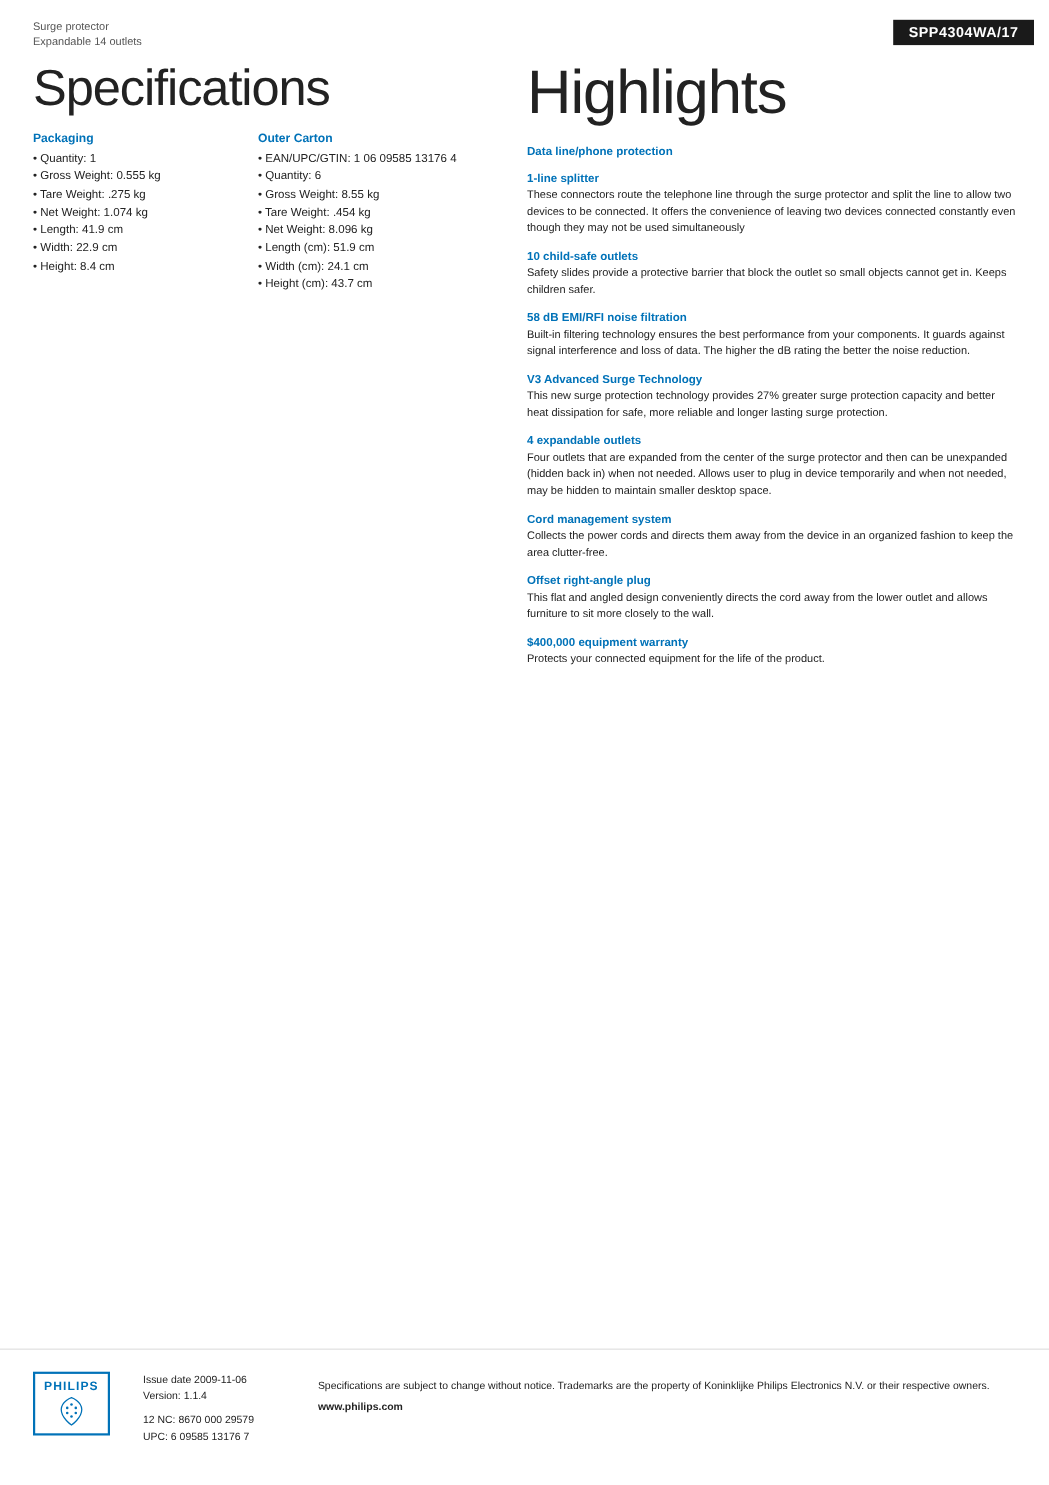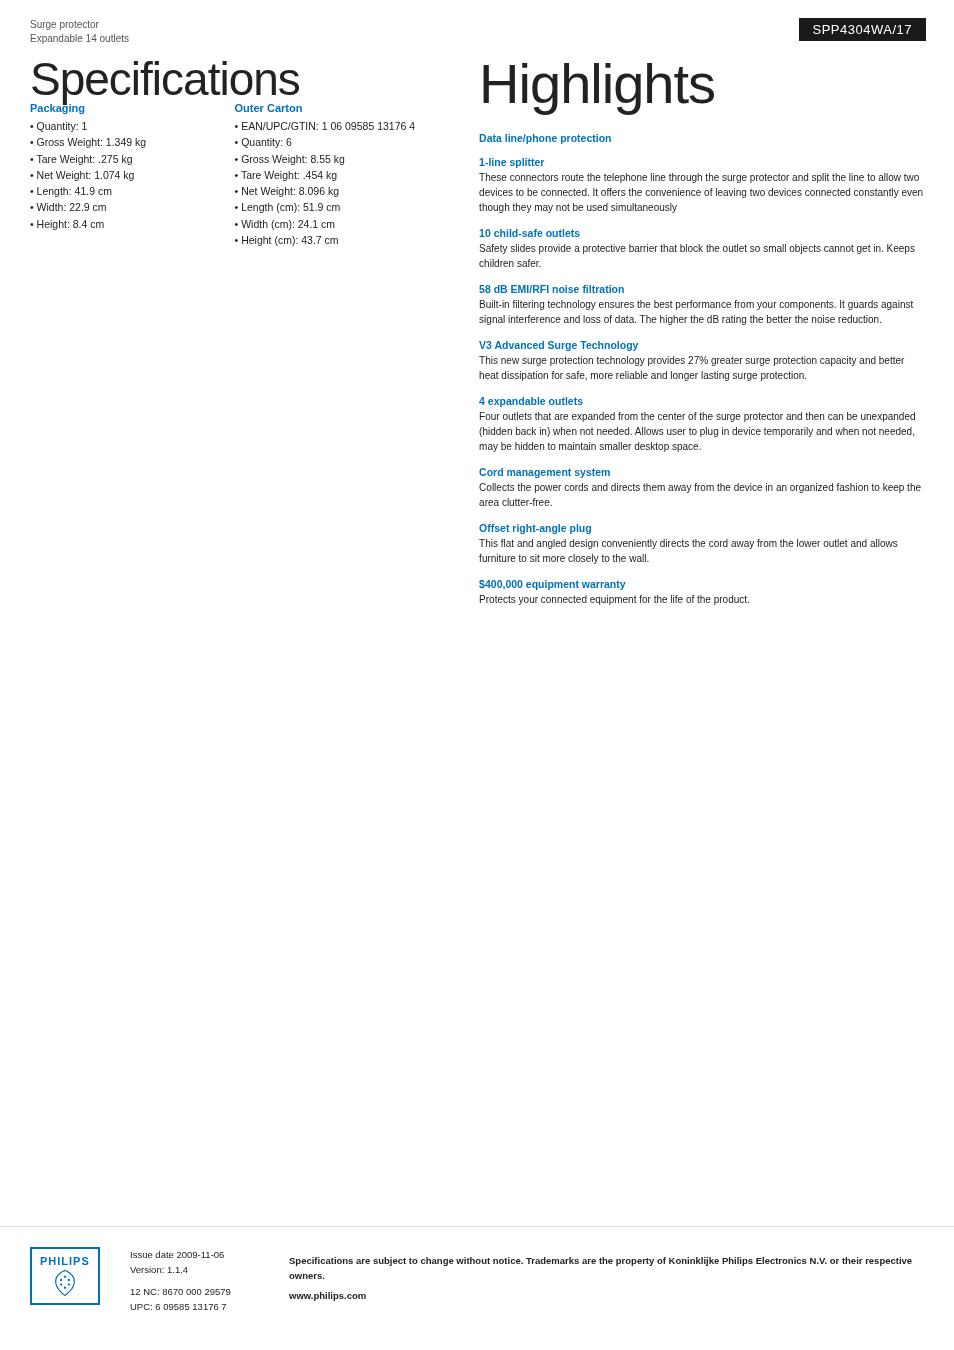--- a/index.html
+++ b/index.html
@@ -11,32 +11,32 @@
       width: 954px;
       min-height: 1350px;
       position: relative;
     }
 
     
     .header {
       display: flex;
       justify-content: space-between;
       align-items: flex-start;
-      padding: 18px 28px 0 30px;
+      padding: 18px 14px 0 30px;
     }
     .header-left {
       font-size: 10px;
       color: #555;
       line-height: 1.4;
     }
     .header-right {
       background: #1a1a1a;
       color: #fff;
       font-size: 13px;
-      font-weight: normal;
+      font-weight: bold;
       padding: 4px 14px;
       letter-spacing: 0.5px;
     }
 
     
     .main {
       display: flex;
       padding: 10px 30px 0 30px;
       gap: 0;
     }
@@ -184,20 +184,21 @@
     .footer-website {
       font-weight: bold;
       font-size: 9.5px;
       color: #222;
       margin-top: 4px;
     }
 
     
     .spec-columns {
       display: flex;
+      margin-top: 18px;
     }
     .spec-col {
       flex: 1;
     }
   </style>
 </head>
 <body>
 
 <div class="header">
   <div class="header-left">
@@ -212,21 +213,21 @@
   <div class="left-col">
     <div class="page-title">Specifications</div>
 
     <div class="spec-columns">
 
       <div class="spec-col">
         <div class="spec-section">
           <div class="spec-section-title">Packaging</div>
           <ul class="spec-list">
             <li>Quantity: 1</li>
-            <li>Gross Weight: 1.349 kg</li>
+            <li>Gross Weight: 0.555 kg</li>
             <li>Tare Weight: .275 kg</li>
             <li>Net Weight: 1.074 kg</li>
             <li>Length: 41.9 cm</li>
             <li>Width: 22.9 cm</li>
             <li>Height: 8.4 cm</li>
           </ul>
         </div>
       </div>
 
       <div class="spec-col">
@@ -316,17 +317,17 @@
   </div>
 
   <div class="footer-info">
     <div class="footer-left">
       <div class="footer-label">Issue date 2009-11-06</div>
       <div class="footer-label">Version: 1.1.4</div>
       <div class="footer-nc">12 NC: 8670 000 29579</div>
       <div class="footer-label">UPC: 6 09585 13176 7</div>
     </div>
     <div class="footer-right">
-      <div style="margin-top:6px;font-weight:bold;">Specifications are subject to change without notice. Trademarks are the property of Koninklijke Philips Electronics N.V. or their respective owners.</div>
+      <div style="margin-top:6px;">Specifications are subject to change without notice. Trademarks are the property of Koninklijke Philips Electronics N.V. or their respective owners.</div>
       <div class="footer-website">www.philips.com</div>
     </div>
   </div>
 </div>
 
 </body></html>

